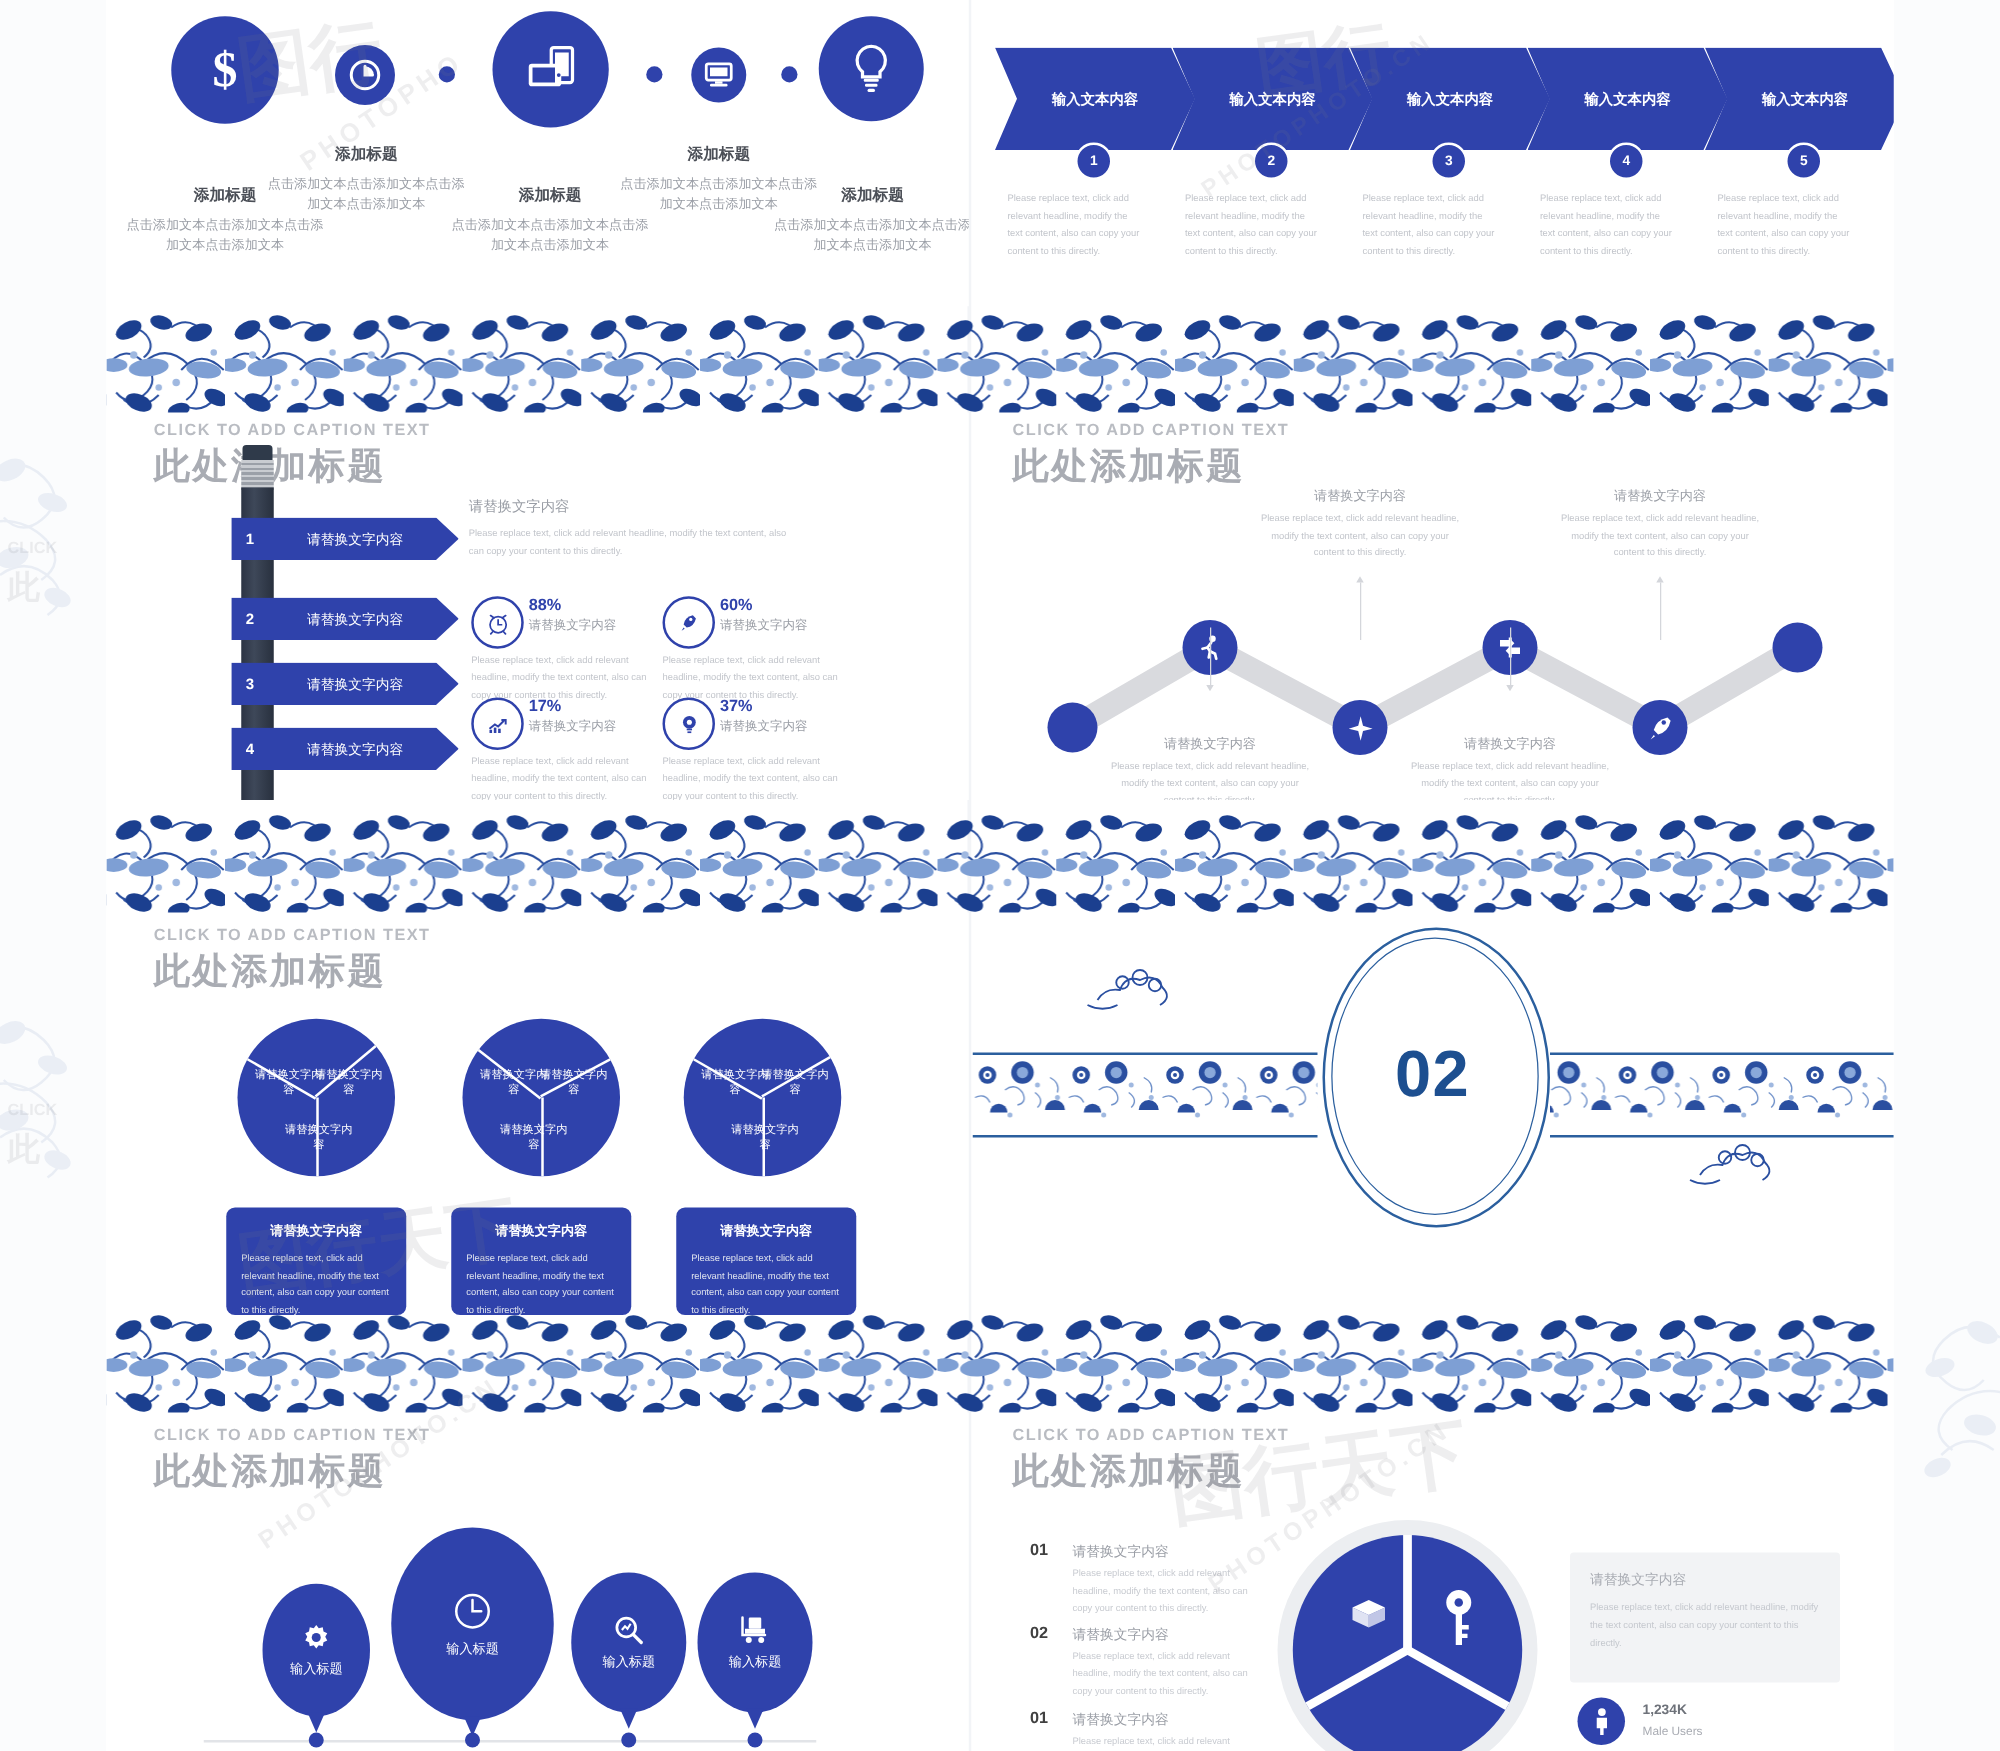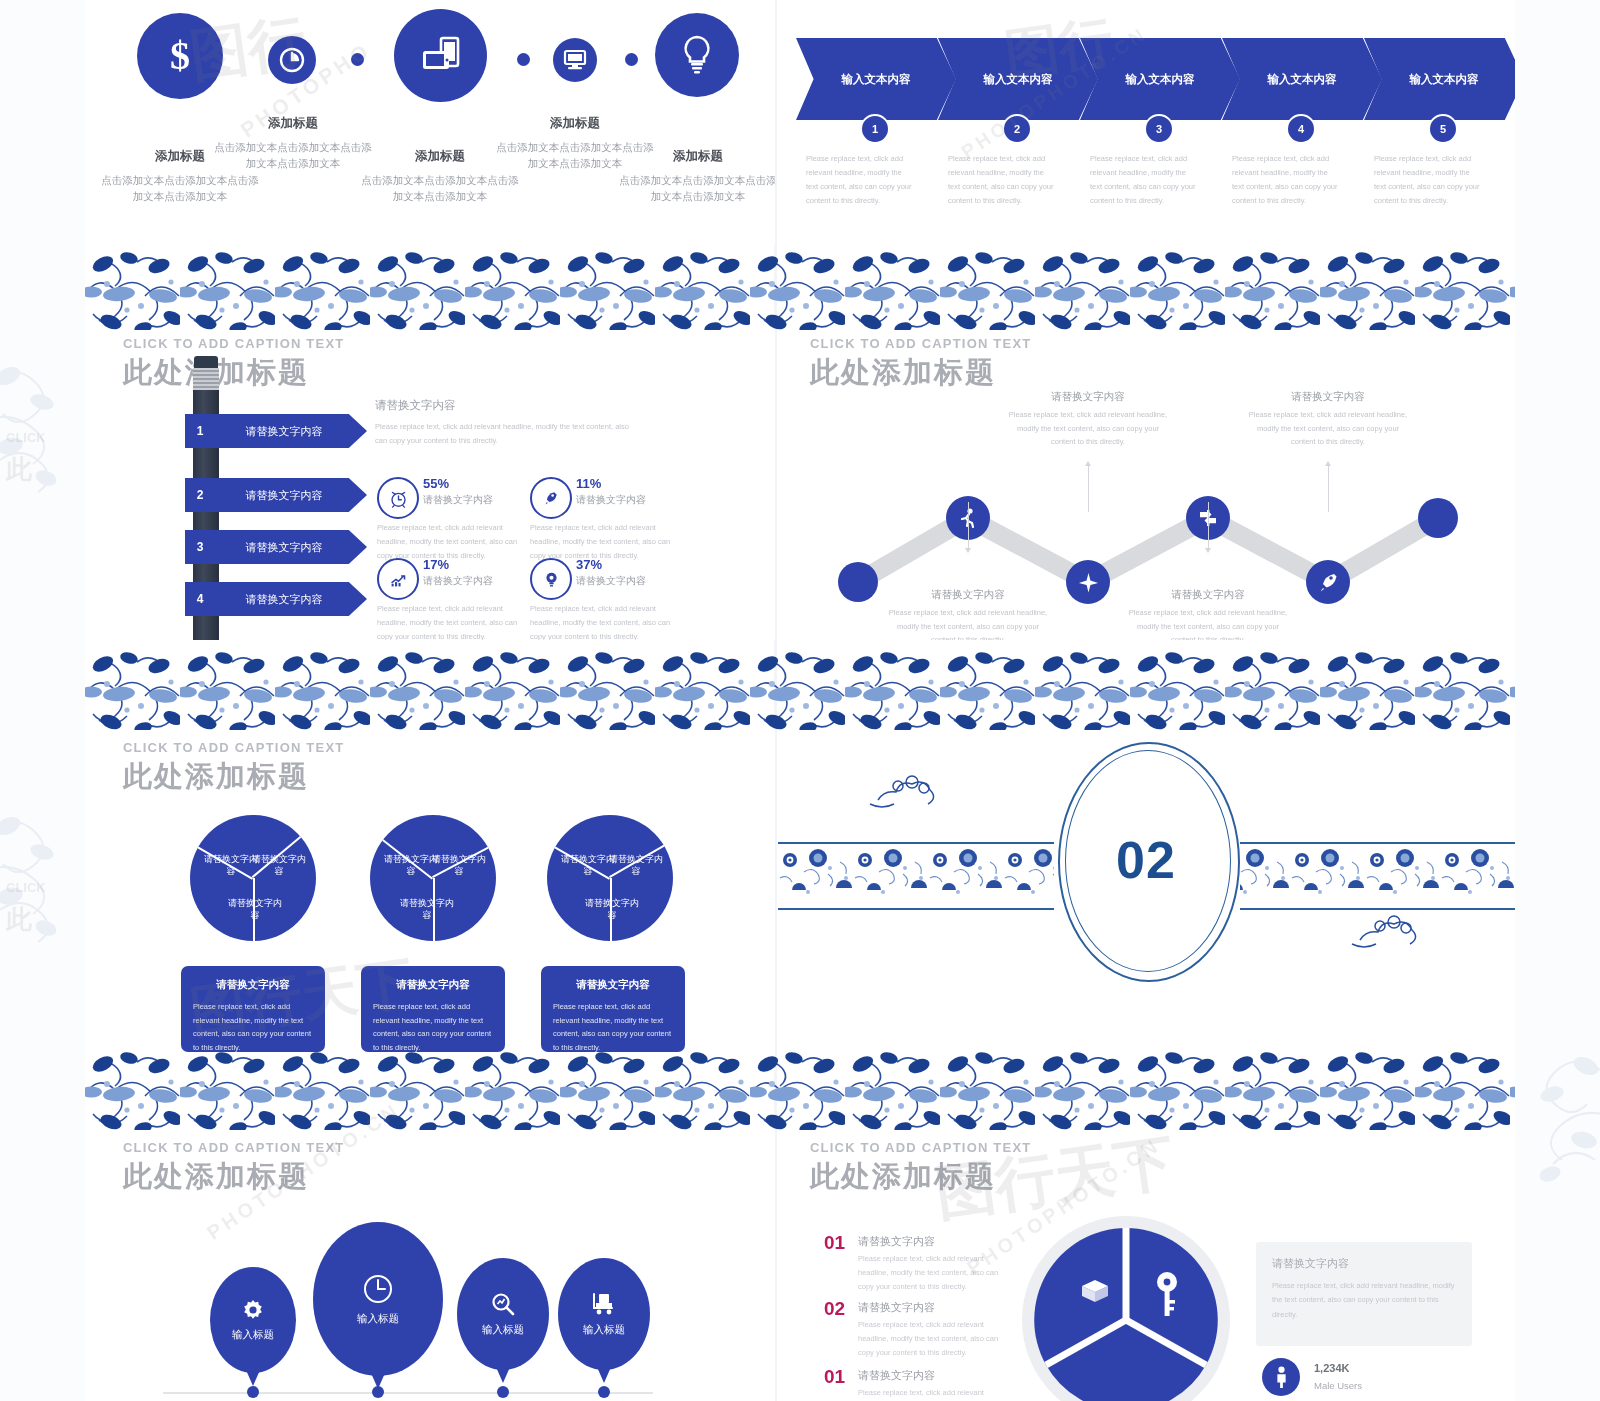--- a/index.html
+++ b/index.html
@@ -113,21 +113,21 @@
     display:flex;flex-direction:column;align-items:center;justify-content:center;}
   .bal .lb{font-size:10.5px;margin-top:6px;}
   .bal-tail{position:absolute;width:0;height:0;border-left:7px solid transparent;
     border-right:7px solid transparent;border-top:16px solid #2f42ab;}
   .tl-line{position:absolute;height:1.5px;background:#e2e4e8;}
   .tl-dot{position:absolute;width:12px;height:12px;border-radius:50%;background:#2f42ab;}
 
   
   .r4r{position:absolute;left:778px;top:1130px;width:737px;height:271px;}
   .numitem{position:absolute;width:190px;}
-  .numitem .n{position:absolute;left:0;top:0;color:#be185d;font-size:19px;font-weight:700;}
+  .numitem .n{position:absolute;left:0;top:0;color:#404040;font-size:13px;font-weight:700;}
   .numitem .h{position:absolute;left:34px;top:2px;color:#9a9ea6;font-size:11px;}
   .numitem .b{position:absolute;left:34px;top:20px;width:156px;color:#c8cbd1;font-size:7.5px;line-height:1.85;}
   .donut-halo{position:absolute;border-radius:50%;background:#eceef1;}
   .greybox{position:absolute;background:#f2f3f5;border-radius:3px;padding:14px 16px;box-sizing:border-box;}
   .greybox .h{color:#a8abb2;font-size:11px;}
   .greybox .b{color:#c5c8ce;font-size:7.5px;line-height:1.9;margin-top:8px;}
   .ustat-cir{position:absolute;width:38px;height:38px;border-radius:50%;background:#2f42ab;
     display:flex;align-items:center;justify-content:center;}
   .ustat-v{position:absolute;color:#6e727a;font-size:11px;font-weight:700;}
   .ustat-l{position:absolute;color:#a9acb3;font-size:9.5px;}
@@ -363,34 +363,34 @@
 
   <div class="statblk" style="left:292px;top:147px;">
     <div class="st-ring">
       <svg width="19" height="19" viewBox="0 0 22 22">
         <circle cx="11" cy="12.5" r="7.5" fill="none" stroke="#2f42ab" stroke-width="1.6"></circle>
         <path d="M11 8 v4.5 h3.2" fill="none" stroke="#2f42ab" stroke-width="1.6" stroke-linecap="round"></path>
         <path d="M4 4 l3 2 M18 4 l-3 2" stroke="#2f42ab" stroke-width="1.6" stroke-linecap="round"></path>
         <path d="M6 19 l-1.8 2 M16 19 l1.8 2" stroke="#2f42ab" stroke-width="1.6" stroke-linecap="round"></path>
       </svg>
     </div>
-    <div class="st-pct">55%</div>
+    <div class="st-pct">88%</div>
     <div class="st-cn">请替换文字内容</div>
     <div class="st-en">Please replace text, click add relevant headline, modify the text content, also can copy your content to this directly.</div>
   </div>
 
   <div class="statblk" style="left:445px;top:147px;">
     <div class="st-ring">
       <svg width="18" height="18" viewBox="0 0 22 22">
         <path d="M15 4 q-8 2 -9 9 l3 3 q7 -1 9 -9 z" fill="#2f42ab"></path>
         <path d="M6 16 l-2 3 3 -2z" fill="#2f42ab"></path>
         <circle cx="13" cy="8" r="1.6" fill="#fff"></circle>
       </svg>
     </div>
-    <div class="st-pct">11%</div>
+    <div class="st-pct">60%</div>
     <div class="st-cn">请替换文字内容</div>
     <div class="st-en">Please replace text, click add relevant headline, modify the text content, also can copy your content to this directly.</div>
   </div>
 
   <div class="statblk" style="left:292px;top:228px;">
     <div class="st-ring">
       <svg width="19" height="19" viewBox="0 0 22 22">
         <path d="M3 15 l5 -4 3 2 6 -6" fill="none" stroke="#2f42ab" stroke-width="1.8"></path>
         <path d="M14 7 h4 v4" fill="none" stroke="#2f42ab" stroke-width="1.8"></path>
         <rect x="3" y="16" width="2.4" height="3" fill="#2f42ab"></rect>

